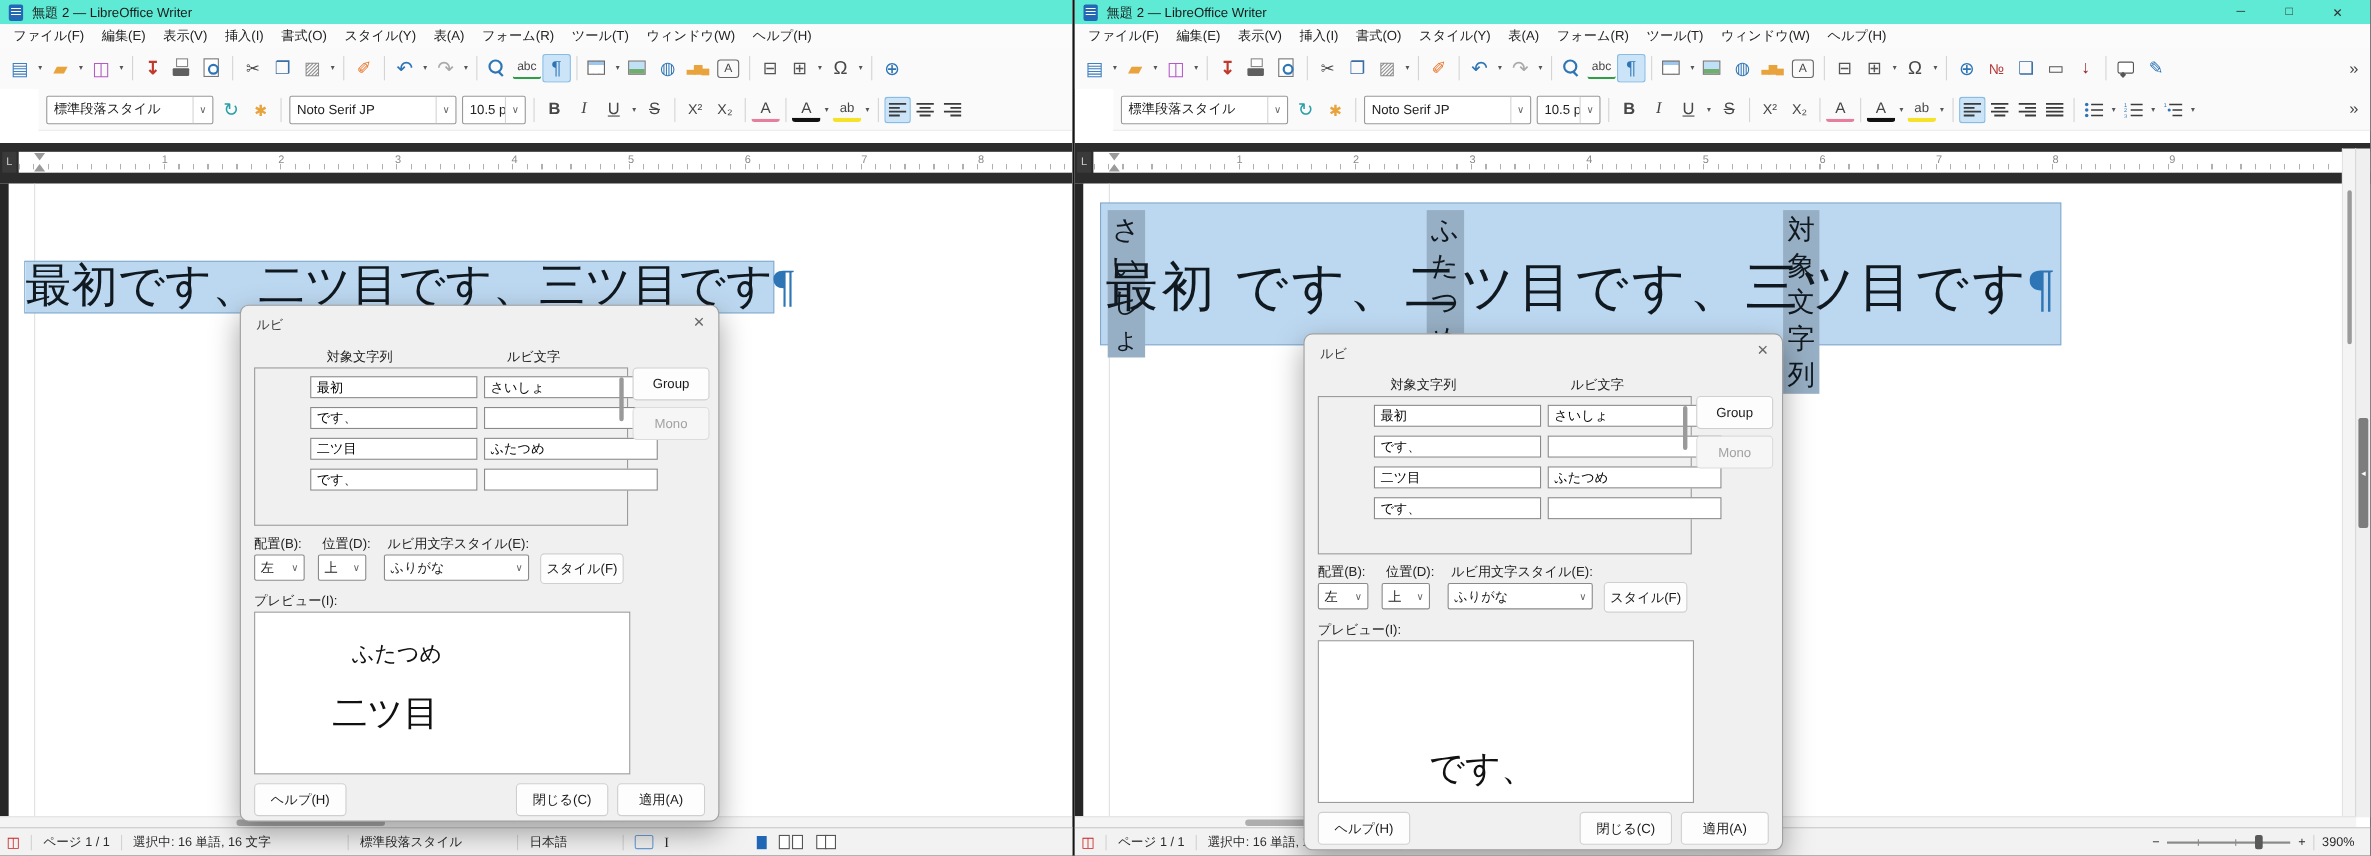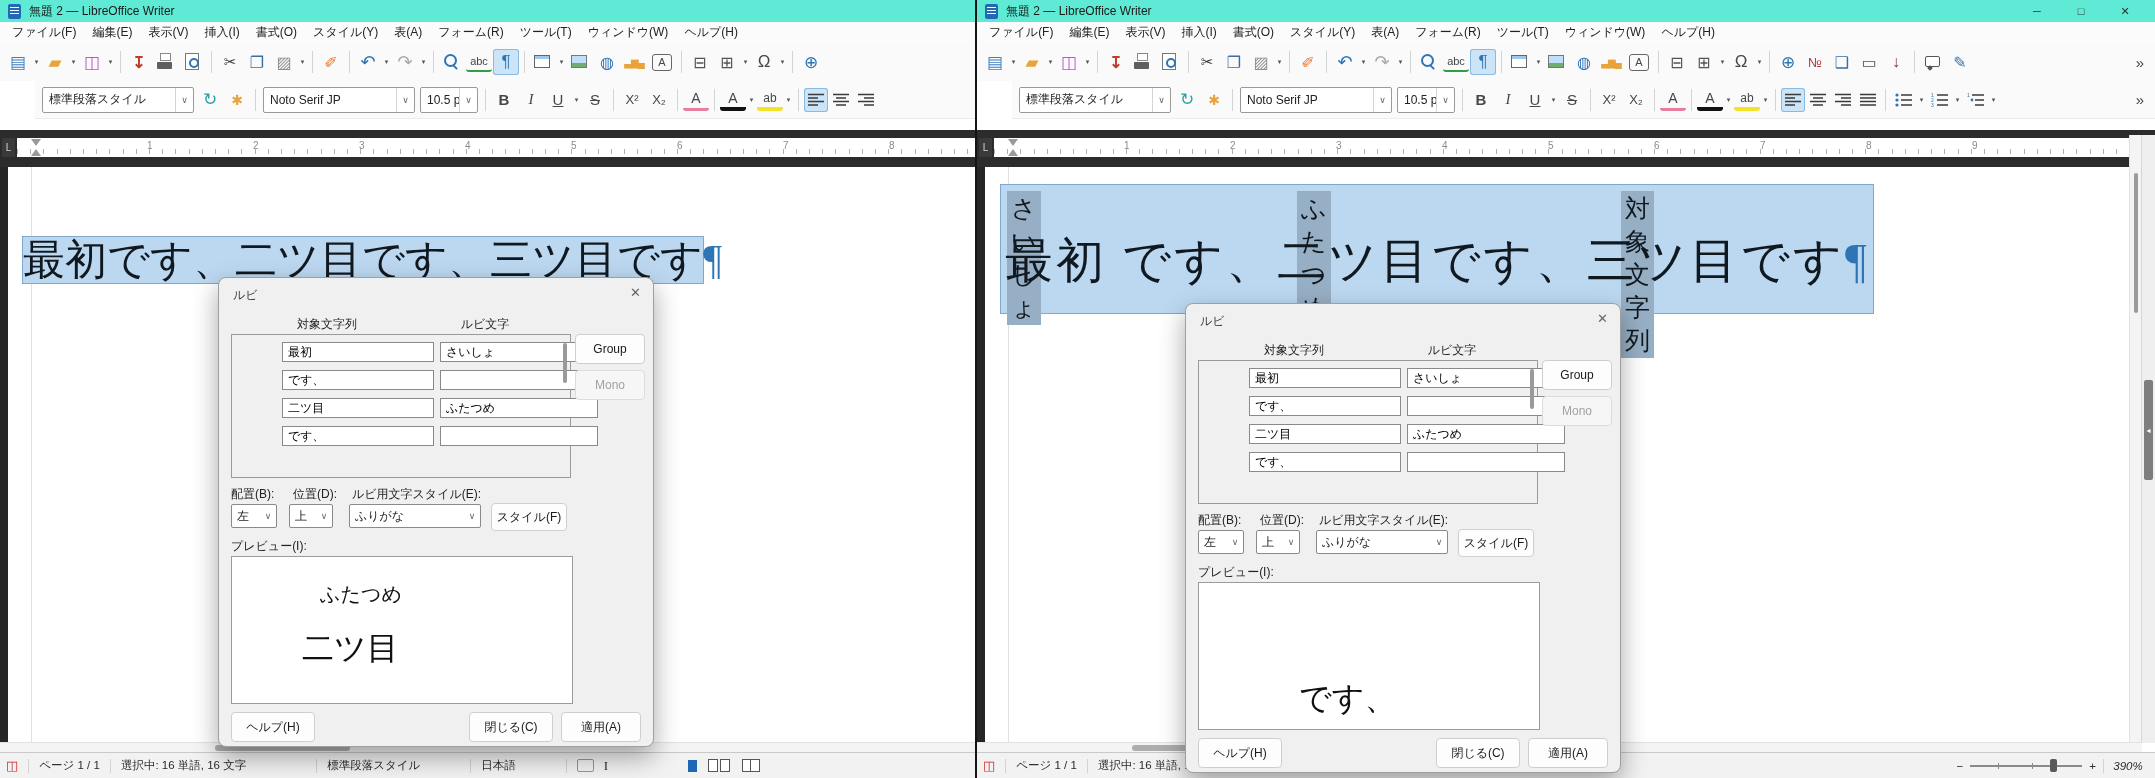--- a/index.html
+++ b/index.html
@@ -145,21 +145,21 @@
   .pv-multi::before{content:"";position:absolute;left:1px;top:0;width:8px;height:11px;border:1px solid #555;background:#fff;}
   .pv-multi::after{content:"";position:absolute;left:13px;top:0;width:8px;height:11px;border:1px solid #555;background:#fff;}
   .pv-book{position:relative;width:20px;height:13px;}
   .pv-book::before{content:"";position:absolute;left:1px;top:0;width:8px;height:11px;border:1px solid #555;background:#fff;}
   .pv-book::after{content:"";position:absolute;left:9px;top:0;width:8px;height:11px;border:1px solid #555;background:#fff;}
   .zoomwrap{margin-left:auto;display:flex;align-items:center;gap:7px;padding-right:4px;}
   .ztrack{position:relative;width:112px;height:2px;background:#8a8a8a;}
   .ztrack::before{content:"";position:absolute;left:28px;top:-2px;width:1px;height:6px;background:#8a8a8a;}
   .ztrack::after{content:"";position:absolute;left:62px;top:-2px;width:1px;height:6px;background:#8a8a8a;}
   .zthumb{position:absolute;left:80px;top:-6px;width:7px;height:13px;background:#595959;border-radius:2px;}
-  .zpct{min-width:34px;text-align:center;font-style:italic;}
+  .zpct{min-width:34px;text-align:left;}
 </style>
 </head>
 <body>
 
 <div id="stage">
 
   <div class="win" id="win-left">
     <div class="titlebar">
       <span class="appicon"></span>
       <span>無題 2 — LibreOffice Writer</span>

